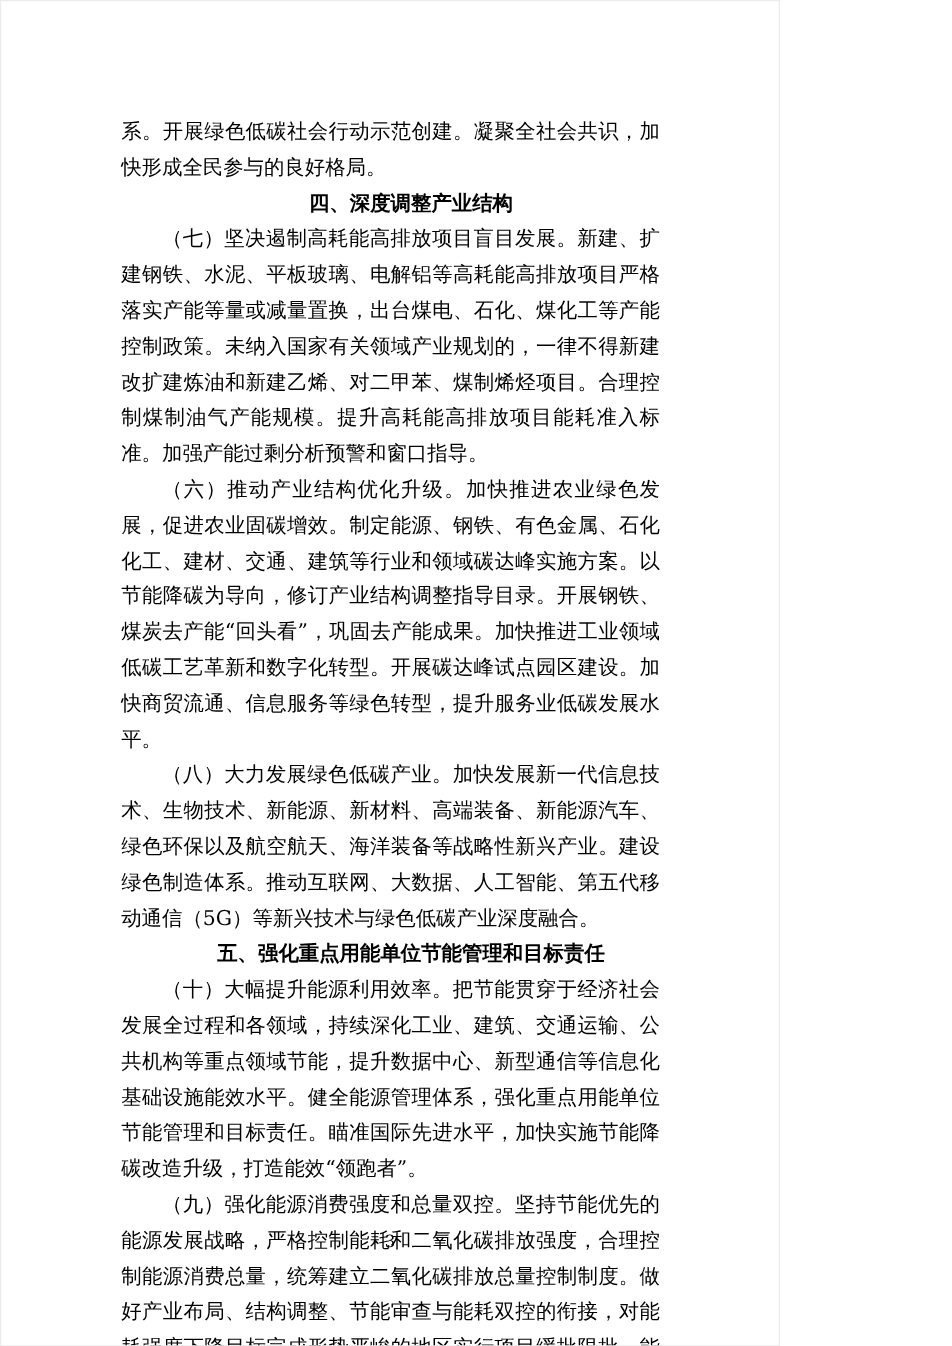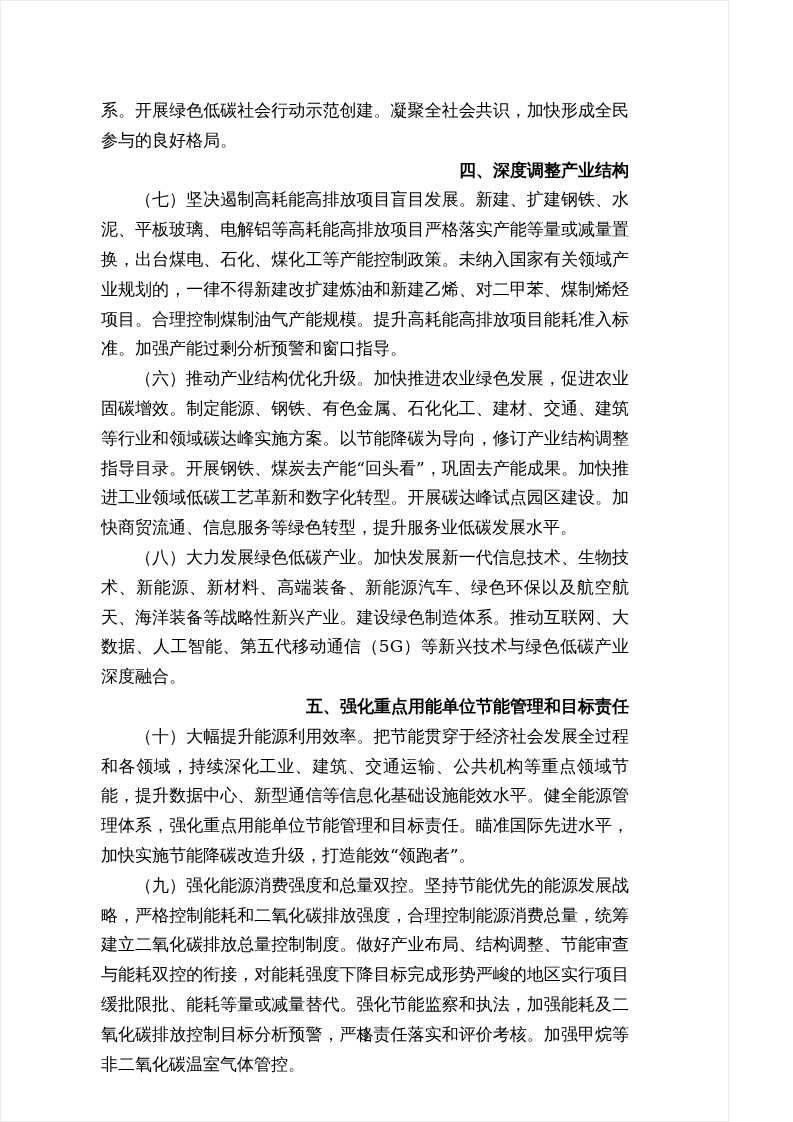--- a/index.html
+++ b/index.html
@@ -1,18 +1,18 @@
 <!DOCTYPE html>
 <html><head>
 <meta charset="utf-8">
 <style>
   html, body { margin: 0; padding: 0; background: #ffffff; }
   .page {
     position: relative;
-    width: 729px;
+    width: 650px;
     height: 1122px;
     box-sizing: border-box;
     background: #ffffff;
     border: 1px solid #ececec;
     font-family: "DejaVu Serif", "Liberation Serif", serif;
     color: #000000;
     overflow: hidden;
   }
   .doc-body {
     position: absolute;
@@ -30,21 +30,21 @@
   }
   .para.cont {
     text-indent: 0;
   }
   .heading {
     margin: 0;
     font-size: 17px;
     font-weight: bold;
     text-indent: 2em;
     font-family: "DejaVu Sans", "Liberation Sans", sans-serif;
-    text-align: right;
+    text-align: center;
   }
   .page-number {
     position: absolute;
     left: 0;
     right: 0;
     top: 1024px;
     text-align: center;
     font-size: 14px;
     line-height: 20px;
     font-family: "DejaVu Serif", "Liberation Serif", serif;

